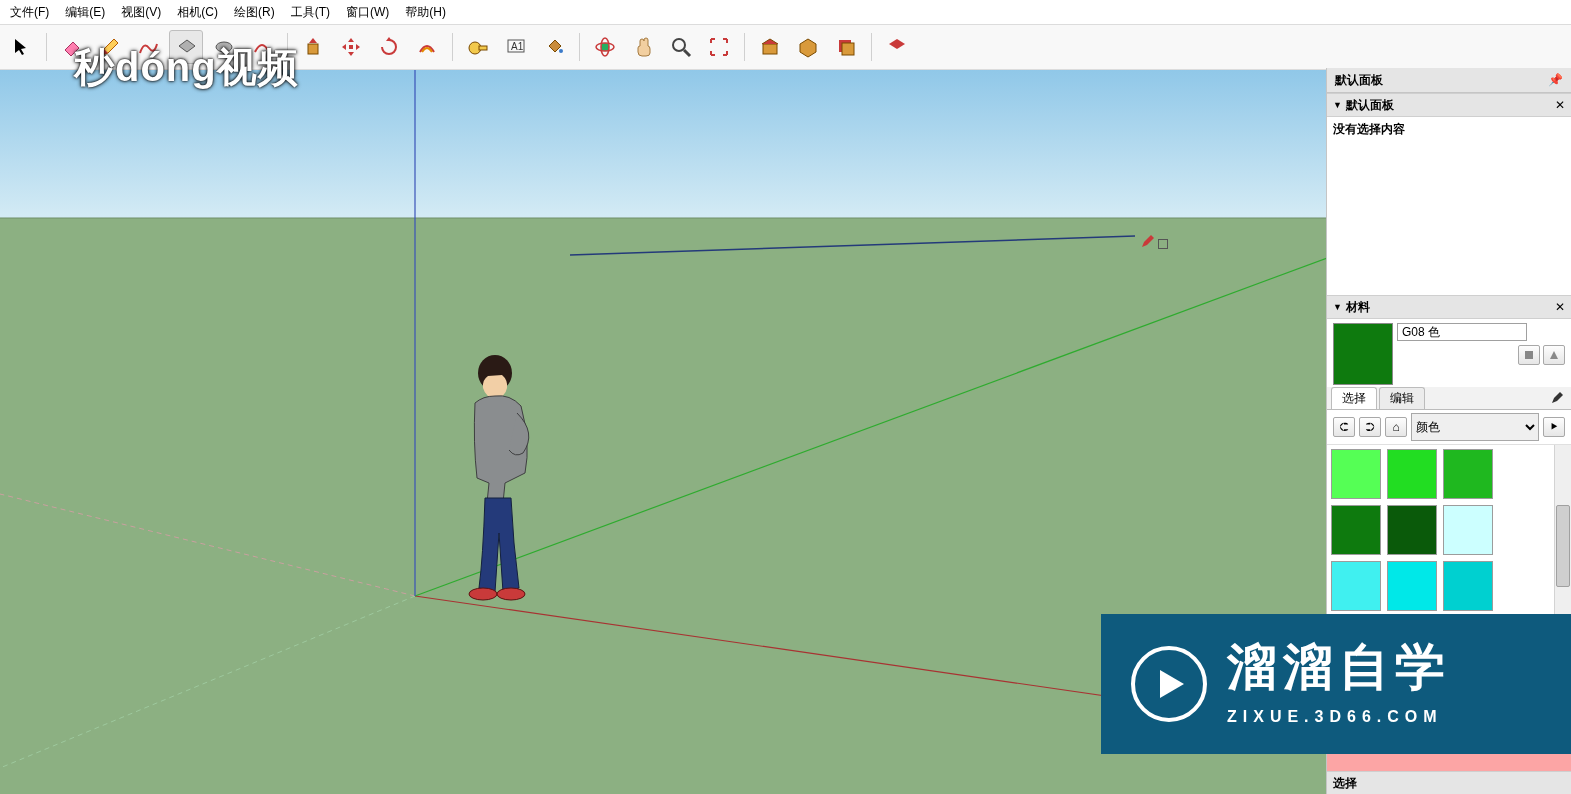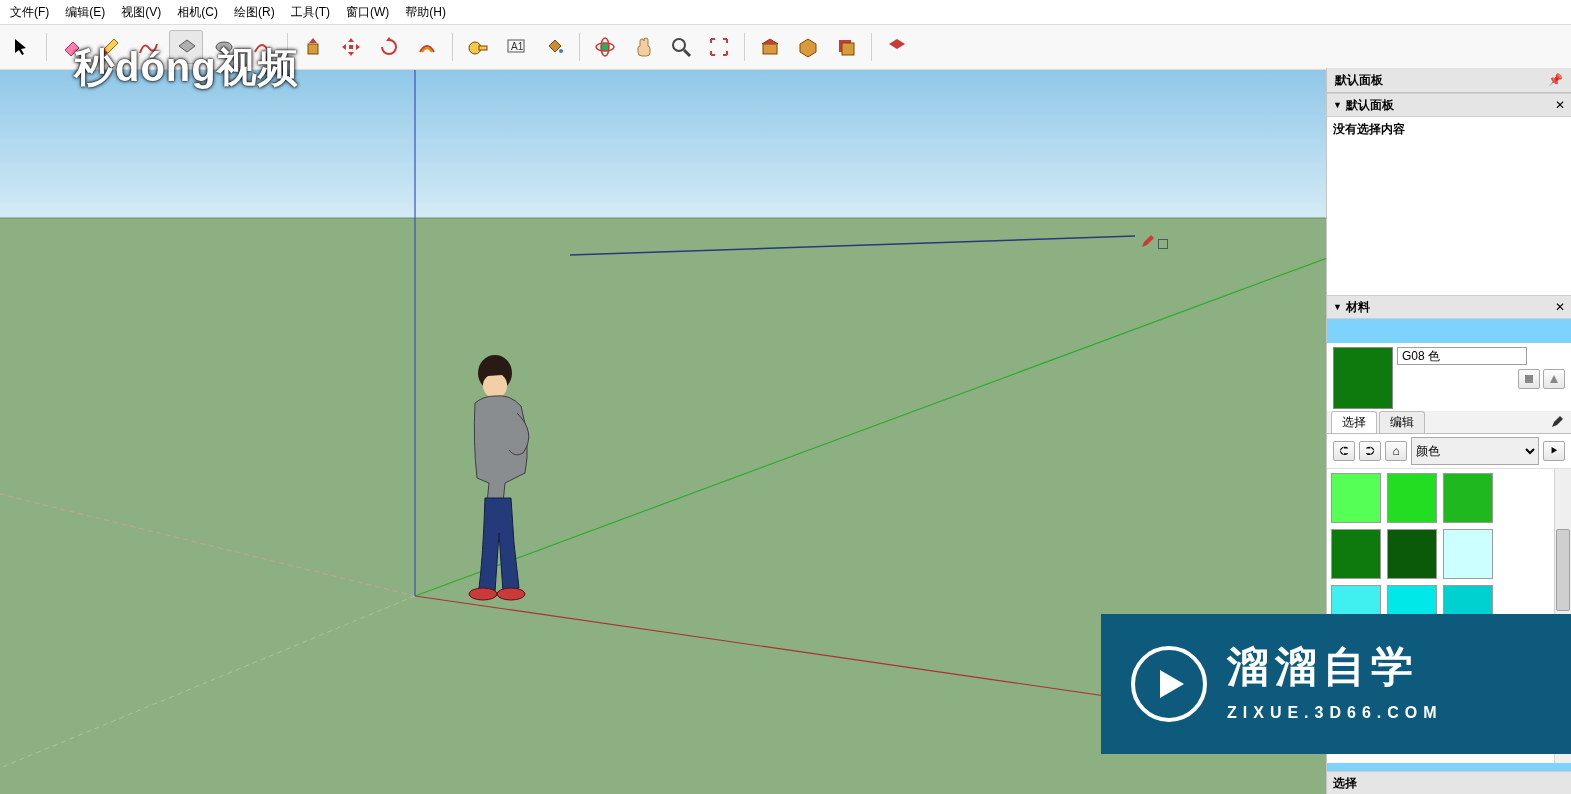--- a/index.html
+++ b/index.html
@@ -86,21 +86,21 @@
     display: block;
   }
 
   
   #tray {
     position: absolute;
     right: 0;
     top: 68px;
     width: 244px; 
     height: 726px;
-    background: #7dd3fc;
+    background: #fca5a5;
     border-left: 1px solid #c5c5c5;
     z-index: 25;
     font-size: 12px;
   }
   .tray-title {
     height: 24px;
     background: #e5e5e5;
     border-bottom: 1px solid #c5c5c5;
     display: flex;
     align-items: center;
@@ -135,21 +135,20 @@
   
   #entity-body { height: 170px; }
 
   
   #materials-body { padding: 0; }
   #mat-top {
     display: flex;
     gap: 4px;
     padding: 4px 6px 2px 6px;
     align-items: flex-start;
-    margin-top: 24px;
   }
   #mat-swatch {
     width: 58px;
     height: 60px;
     background: #0e7a0e;
     border: 1px solid #8a8a8a;
   }
   #mat-top-right { flex: 1; display: flex; flex-direction: column; gap: 4px; }
   #mat-name {
     width: 130px;
@@ -292,21 +291,21 @@
     margin-right:20px;
   }
   #wm-bottom .icon .tri {
     width:0;height:0;
     border-left:24px solid #fff;
     border-top:14px solid transparent;
     border-bottom:14px solid transparent;
     margin-left:6px;
   }
   #wm-bottom .big {
-    font-size: 42px;
+    font-size: 50px;
     font-weight: bold;
     letter-spacing: 6px;
     line-height: 1;
   }
   #wm-bottom .small {
     font-size: 16px;
     letter-spacing: 6px;
     margin-top: 16px;
   }
 

